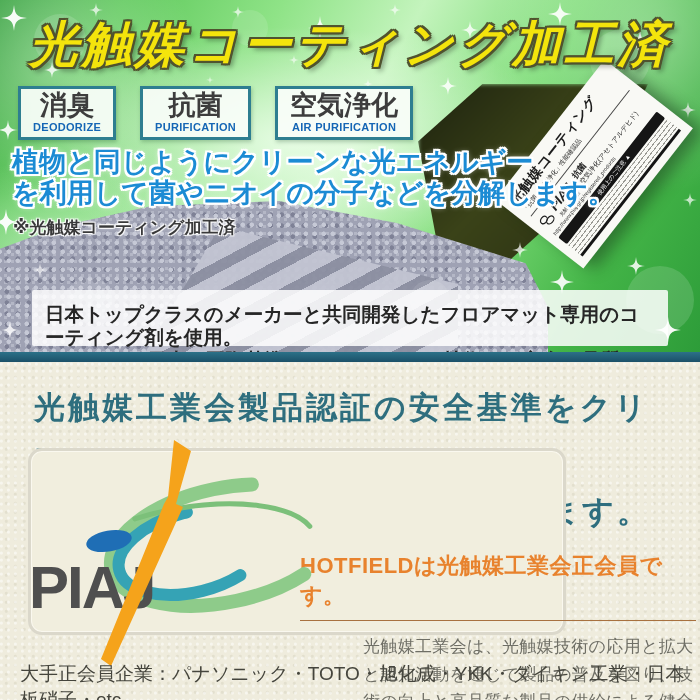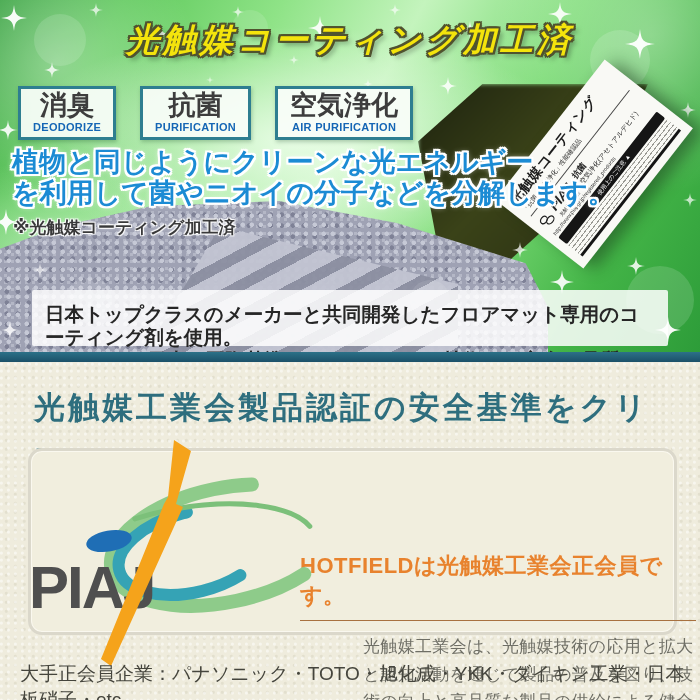--- a/index.html
+++ b/index.html
@@ -59,23 +59,23 @@
   .cert-brand-sub{font-size:5px;}
   .cert-certs{margin-left:4px;line-height:1.1;}
   .cert-c1{font-size:8.5px;font-weight:bold;}
   .cert-c2{font-size:7px;}
   .cert-url{font-size:5.5px;color:#333;margin-top:1px;}
   .cert-warn{background:#151515;color:#fff;font-size:6px;text-align:center;padding:1px 2px;margin-top:2px;border-radius:2px;}
   .cert-lines{height:14px;margin-top:2px;background:repeating-linear-gradient(#9a9a94 0 1px,transparent 1px 4px);}
   .cert-endbar{height:3px;background:#151515;margin-top:1px;}
   
   .hero-title{
-    position:absolute;left:0;top:18px;width:700px;margin:0;text-align:center;
+    position:absolute;left:0;top:12px;width:700px;margin:0;text-align:center;
     font-family:"Liberation Serif","DejaVu Serif",serif;font-style:italic;font-weight:bold;
-    font-size:33px;letter-spacing:4px;color:#f4e40c;
+    font-size:49px;letter-spacing:4px;color:#f4e40c;
     text-shadow:-2px -2px 0 #50532f,2px -2px 0 #50532f,-2px 2px 0 #50532f,2px 2px 0 #50532f,
                  0 -2px 0 #50532f,0 2px 0 #50532f,-2px 0 0 #50532f,2px 0 0 #50532f,
                  4px 4px 5px rgba(0,0,0,.35);
   }
   .features{position:absolute;left:18px;top:86px;display:flex;gap:24px;}
   .feature-box{
     border:3px solid #2e7e90;background:rgba(249,253,249,.93);
     padding:2px 12px 4px;text-align:center;box-shadow:1px 2px 4px rgba(0,60,20,.25);
   }
   .feature-jp{font-size:27px;font-weight:bold;color:#3d3d3d;line-height:1.1;}
@@ -96,21 +96,21 @@
   .lower{position:absolute;left:0;top:362px;width:700px;height:338px;
     background:
       radial-gradient(circle at 20% 30%, rgba(255,255,255,.5) 0 1px, transparent 2px),
       radial-gradient(circle at 70% 70%, rgba(190,185,160,.25) 0 1px, transparent 2px),
       #efecdd;
     background-size:7px 7px,9px 9px,auto;}
   .claim{position:absolute;left:18px;top:4px;margin:16px;
     font-family:"Liberation Serif","DejaVu Serif",serif;font-weight:bold;
     font-size:31px;color:#2e6e7e;letter-spacing:3px;line-height:52px;}
   .member-box{
-    position:absolute;left:28px;top:86px;width:649px;height:187px;
+    position:absolute;left:28px;top:86px;width:538px;height:187px;
     border:3px solid #dbd8cb;border-radius:14px;background:#f1eede;
     box-shadow:inset 0 0 0 1px #faf8ef;
   }
   .member-texts{position:absolute;left:269px;top:100px;width:396px;}
   .hotfield-heading{margin:0;font-size:22px;font-weight:bold;color:#e8822d;letter-spacing:.5px;
     border-bottom:1px solid #a8713f;padding-bottom:9px;}
   .assoc-text{margin:12px 0 0 63px;width:330px;font-size:17px;color:#6f6f66;line-height:1.62;text-align:justify;}
   .piaj-logo{position:absolute;left:25px;top:78px;pointer-events:none;}
   .companies{position:absolute;left:20px;top:299px;margin:0;font-size:19px;color:#45453d;}
 </style>

